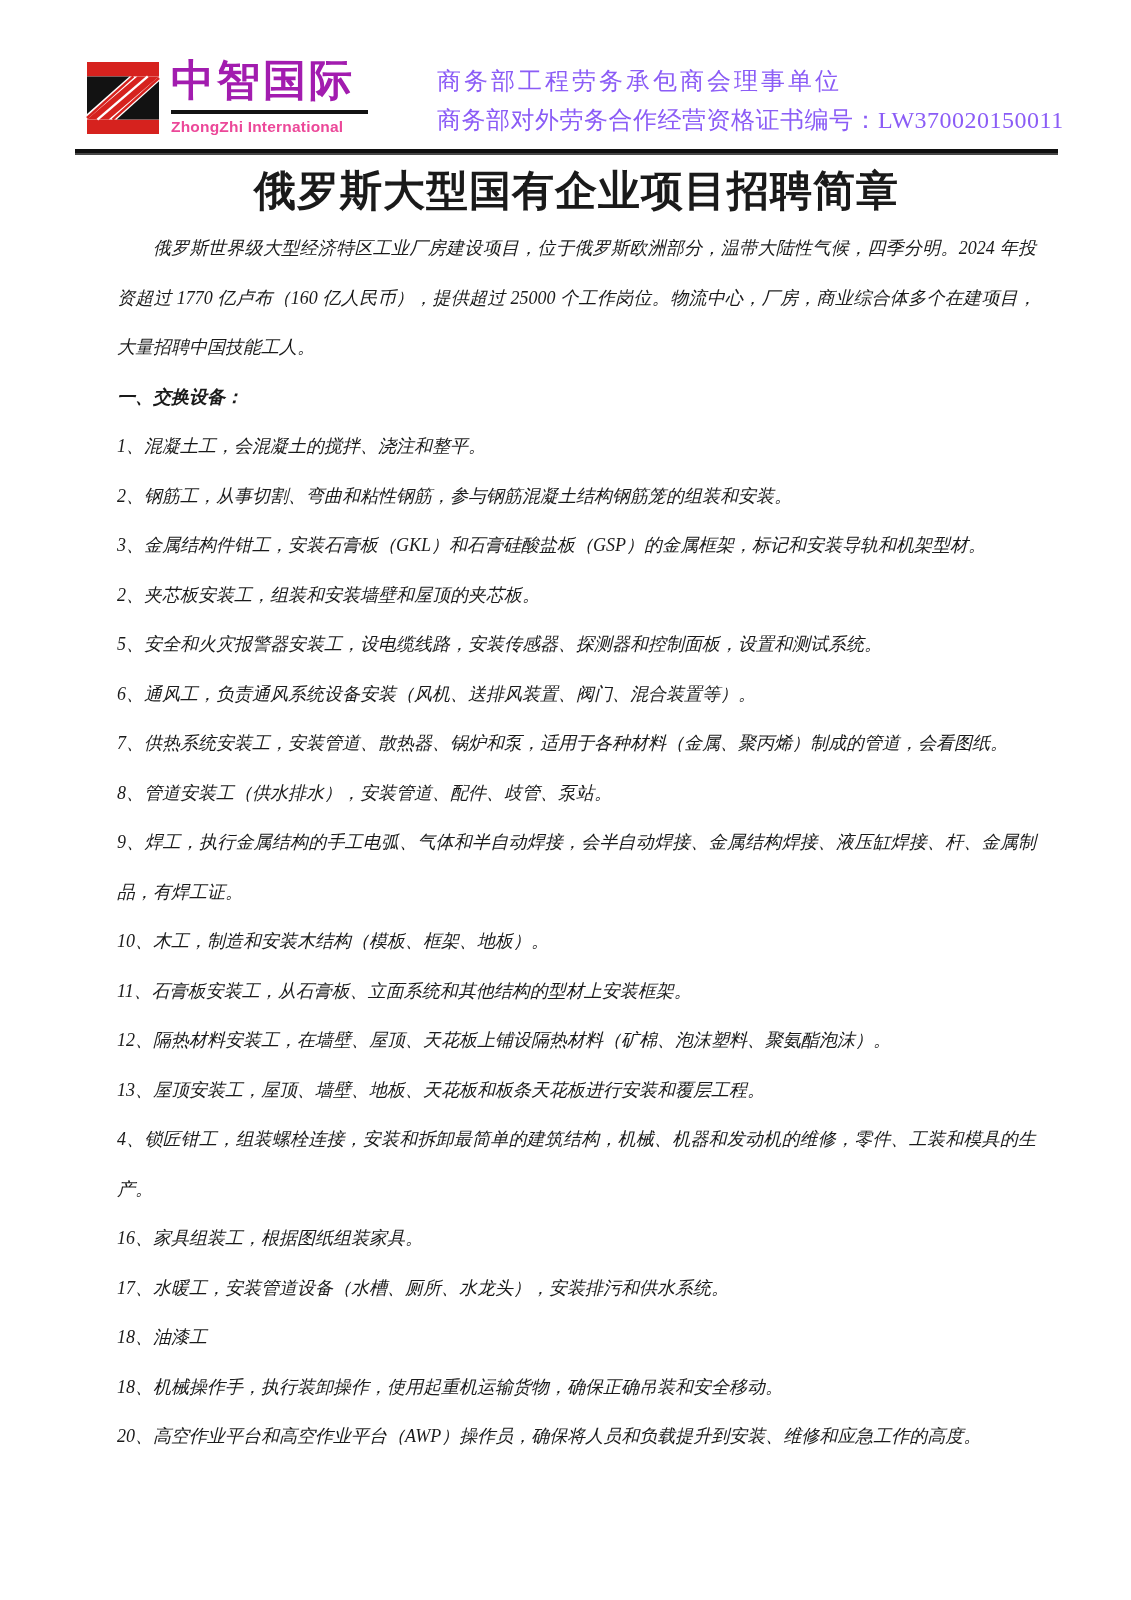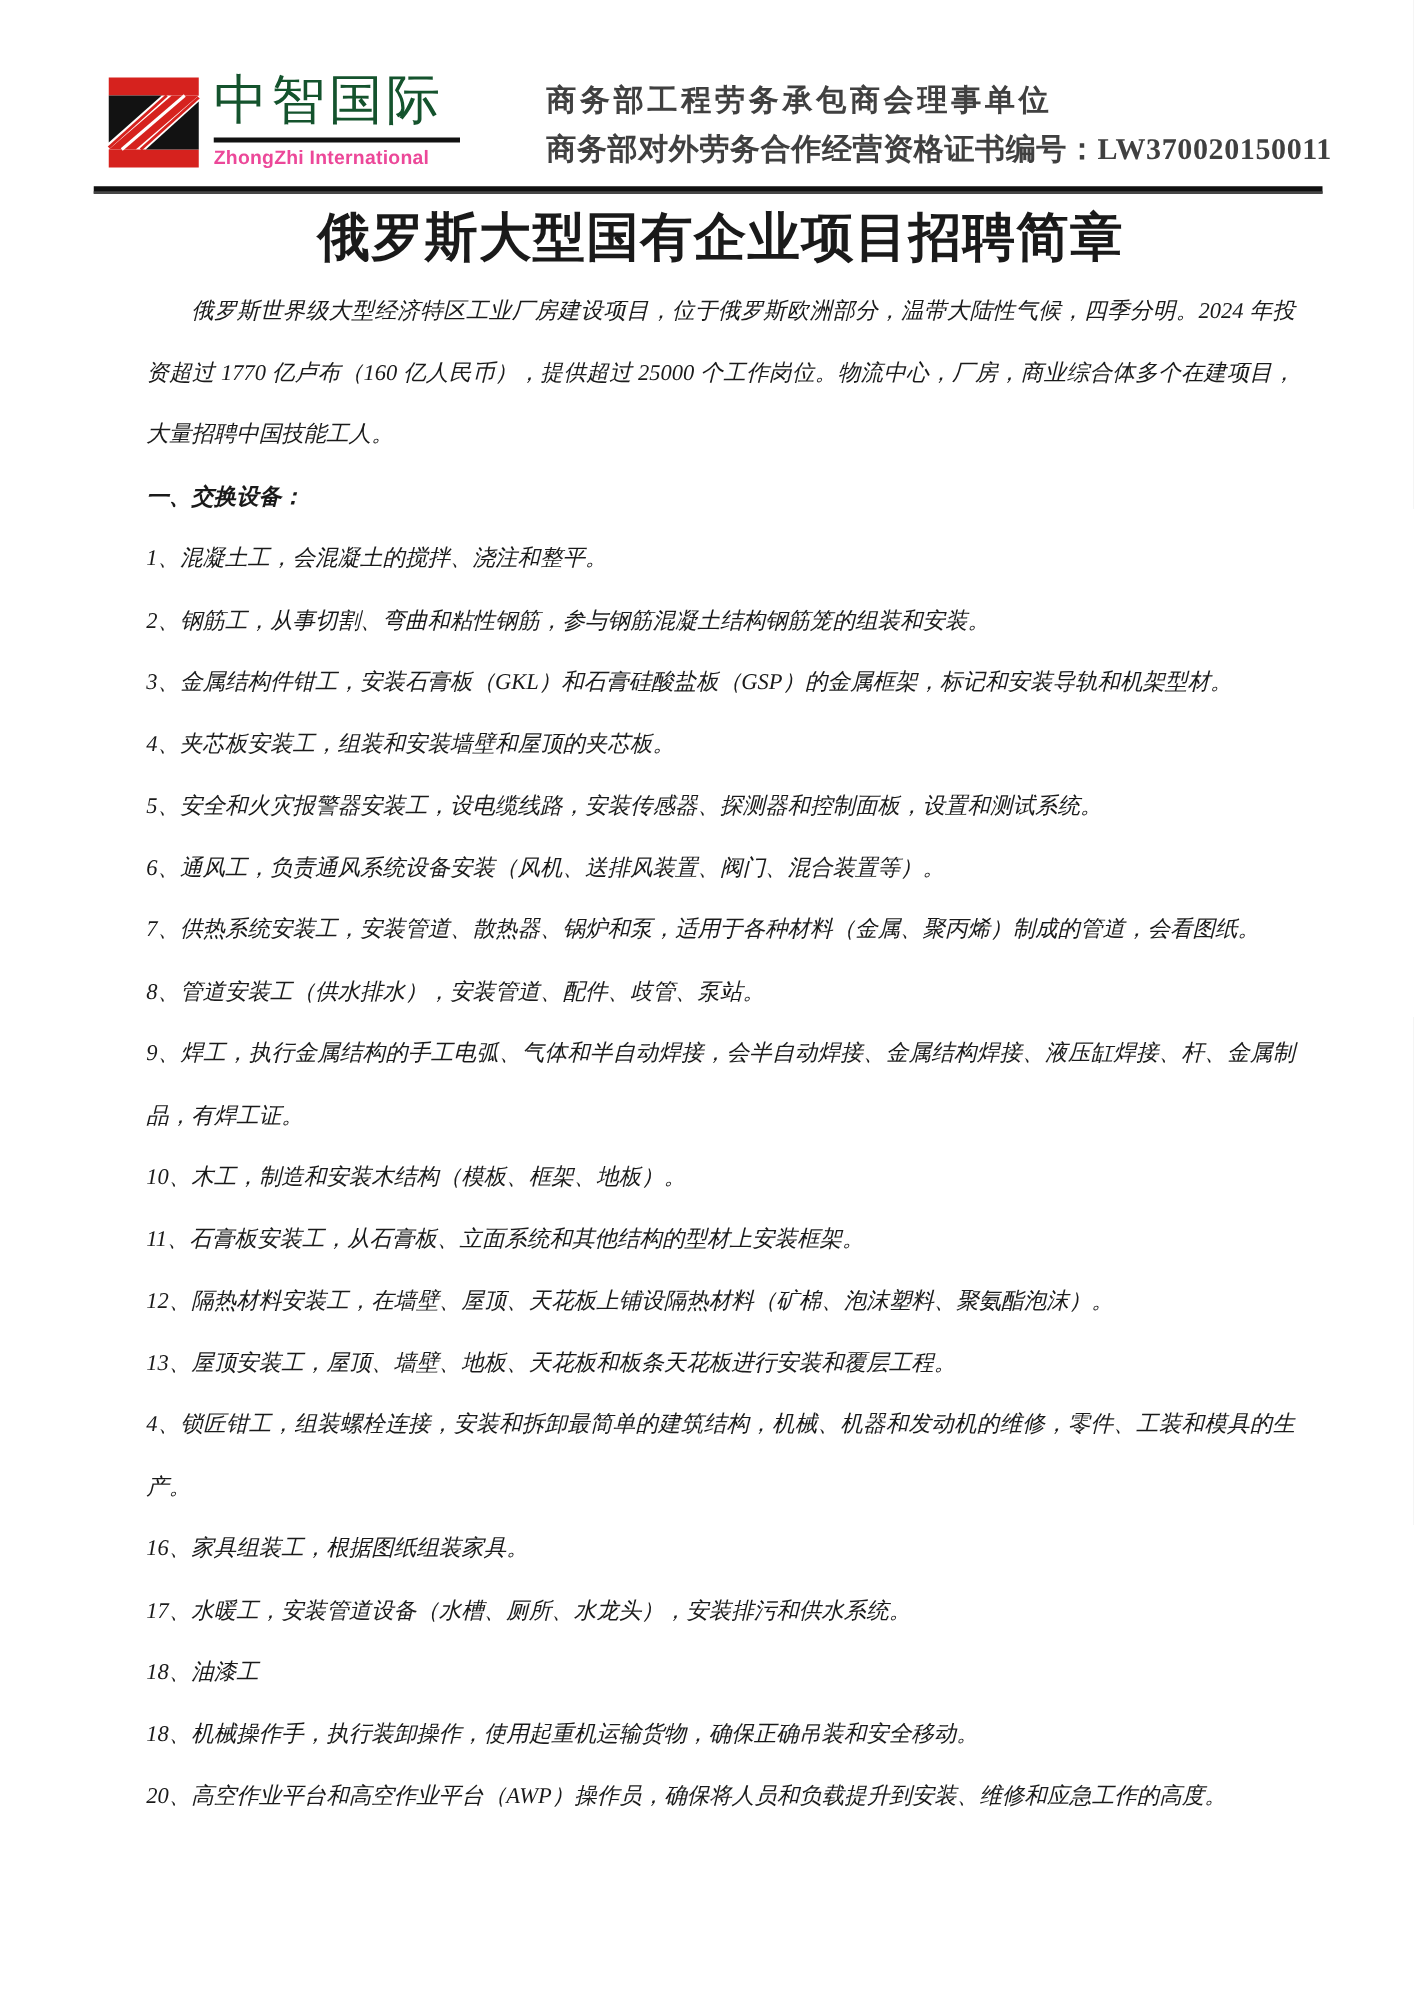--- a/index.html
+++ b/index.html
@@ -17,28 +17,28 @@
   
   .logo-mark { position:absolute; left:83px; top:56px; width:80px; height:84px; }
   .logo-mark svg { width:100%; height:100%; display:block; }
   .logo-mark .red  { fill:var(--logo-red); }
   .logo-mark .blk  { fill:#121212; }
   .logo-mark .rln  { stroke:var(--logo-red); stroke-width:3; }
   .logo-mark .wln  { stroke:#ffffff; stroke-width:3; }
 
   .logo-text { position:absolute; left:171px; top:55px; width:200px;
                font-family:"Liberation Sans","DejaVu Sans",sans-serif; }
-  .logo-zh { font-size:43px; font-weight:400; letter-spacing:3px; line-height:50px;
-             color:#14532d; white-space:nowrap; }
+  .logo-zh { font-size:43px; font-weight:700; letter-spacing:3px; line-height:50px;
+             color:#a21caf; white-space:nowrap; }
   .logo-rule { height:4px; background:#121212; margin:5px 0 4px 0; width:197px; }
   .logo-en { font-size:15.5px; font-weight:800; letter-spacing:0.2px; color:#ec4899;
              white-space:nowrap; }
 
   .credentials { position:absolute; left:437px; top:62px; width:620px;
-                 font-weight:bold; color:#404040; }
+                 font-weight:normal; color:#8b5cf6; }
   .cred-line1 { font-size:24px; line-height:39px; letter-spacing:3px; white-space:nowrap; }
   .cred-line2 { font-size:24px; line-height:39px; letter-spacing:0.5px; white-space:nowrap; }
 
   .rule { position:absolute; left:75px; top:149px; width:983px; height:4px;
           background:#101010; border-bottom:2px solid #474747; }
 
   
   .content { position:absolute; left:117px; top:162px; width:919px; }
   .doc-title { margin:0; font-size:42px; line-height:58px; font-weight:bold;
                text-align:center; letter-spacing:1px; white-space:nowrap; }
@@ -79,21 +79,21 @@
   <div class="rule"></div>
 
   <div class="content body-text">
     <h1 class="doc-title">俄罗斯大型国有企业项目招聘简章</h1>
     <p class="intro">俄罗斯世界级大型经济特区工业厂房建设项目，位于俄罗斯欧洲部分，温带大陆性气候，四季分明。2024 年投资超过 1770 亿卢布（160 亿人民币），提供超过 25000 个工作岗位。物流中心，厂房，商业综合体多个在建项目，大量招聘中国技能工人。</p>
     <p class="sect">一、交换设备：</p>
 
     <p>1、混凝土工，会混凝土的搅拌、浇注和整平。</p>
     <p>2、钢筋工，从事切割、弯曲和粘性钢筋，参与钢筋混凝土结构钢筋笼的组装和安装。</p>
     <p>3、金属结构件钳工，安装石膏板（GKL）和石膏硅酸盐板（GSP）的金属框架，标记和安装导轨和机架型材。</p>
-    <p>4、夹芯板安装工，组装和安装墙壁和屋顶的夹芯板。</p>
+    <p>2、夹芯板安装工，组装和安装墙壁和屋顶的夹芯板。</p>
     <p>5、安全和火灾报警器安装工，设电缆线路，安装传感器、探测器和控制面板，设置和测试系统。</p>
     <p>6、通风工，负责通风系统设备安装（风机、送排风装置、阀门、混合装置等）。</p>
     <p>7、供热系统安装工，安装管道、散热器、锅炉和泵，适用于各种材料（金属、聚丙烯）制成的管道，会看图纸。</p>
     <p>8、管道安装工（供水排水），安装管道、配件、歧管、泵站。</p>
     <p>9、焊工，执行金属结构的手工电弧、气体和半自动焊接，会半自动焊接、金属结构焊接、液压缸焊接、杆、金属制品，有焊工证。</p>
     <p>10、木工，制造和安装木结构（模板、框架、地板）。</p>
     <p>11、石膏板安装工，从石膏板、立面系统和其他结构的型材上安装框架。</p>
     <p>12、隔热材料安装工，在墙壁、屋顶、天花板上铺设隔热材料（矿棉、泡沫塑料、聚氨酯泡沫）。</p>
     <p>13、屋顶安装工，屋顶、墙壁、地板、天花板和板条天花板进行安装和覆层工程。</p>
     <p>4、锁匠钳工，组装螺栓连接，安装和拆卸最简单的建筑结构，机械、机器和发动机的维修，零件、工装和模具的生产。</p>

